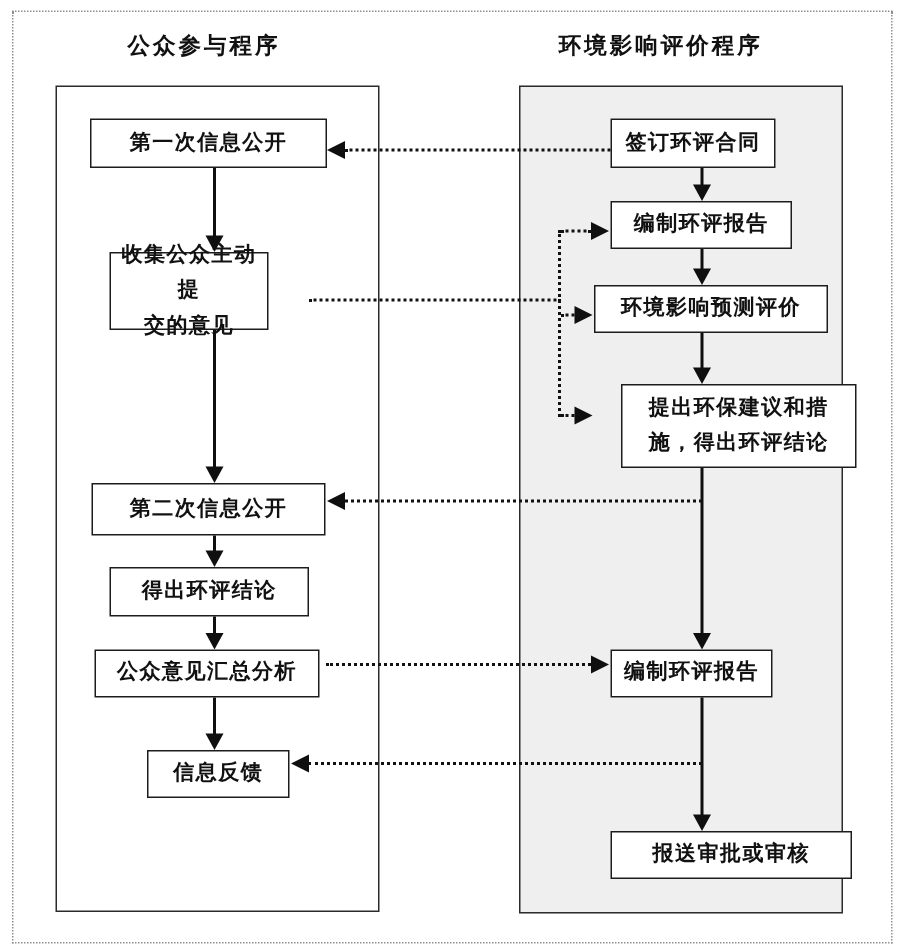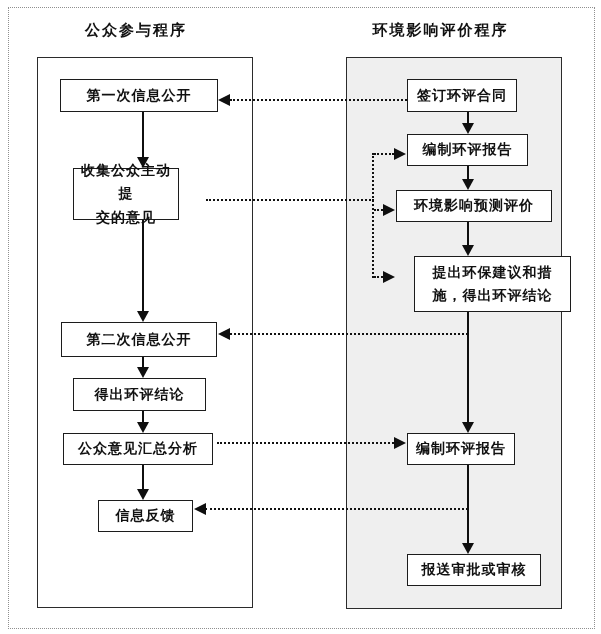--- a/index.html
+++ b/index.html
@@ -92,21 +92,21 @@
       <div class="node" style="left: 61px; top: 322px; width: 156px; height: 35px; text-align: right;">第二次信息公开</div>
       <div class="node" style="left: 73px; top: 378px; width: 133px; height: 33px;">得出环评结论</div>
       <div class="node" style="left: 63px; top: 433px; width: 150px; height: 32px;">公众意见汇总分析</div>
       <div class="node" style="left: 98px; top: 500px; width: 95px; height: 32px;">信息反馈</div>
       <div class="node" style="left: 407px; top: 79px; width: 110px; height: 33px;">签订环评合同</div>
       <div class="node" style="left: 407px; top: 134px; width: 121px; height: 32px;">编制环评报告</div>
       <div class="node" style="left: 396px; top: 190px; width: 156px; height: 32px;">环境影响预测评价</div>
       <div class="node" style="left: 382px; top: 256px; width: 157px; height: 56px; margin-left: 32px;">提出环保建议和措
 施，得出环评结论</div>
       <div class="node" style="left: 407px; top: 433px; width: 108px; height: 32px;">编制环评报告</div>
-      <div class="node" style="left: 407px; top: 554px; width: 134px; height: 32px; text-align: center;">报送审批或审核</div>
+      <div class="node" style="left: 407px; top: 554px; width: 161px; height: 32px; text-align: center;">报送审批或审核</div>
       <div class="sline" style="left: 142px; top: 112px; width: 2px; height: 47px;"></div>
       <div class="head-down" style="left: 137px; top: 157px;"></div>
       <div class="sline" style="left: 142px; top: 220px; width: 2px; height: 93px;"></div>
       <div class="head-down" style="left: 137px; top: 311px;"></div>
       <div class="sline" style="left: 142px; top: 357px; width: 2px; height: 12px;"></div>
       <div class="head-down" style="left: 137px; top: 367px;"></div>
       <div class="sline" style="left: 142px; top: 411px; width: 2px; height: 13px;"></div>
       <div class="head-down" style="left: 137px; top: 422px;"></div>
       <div class="sline" style="left: 142px; top: 465px; width: 2px; height: 26px;"></div>
       <div class="head-down" style="left: 137px; top: 489px;"></div>

